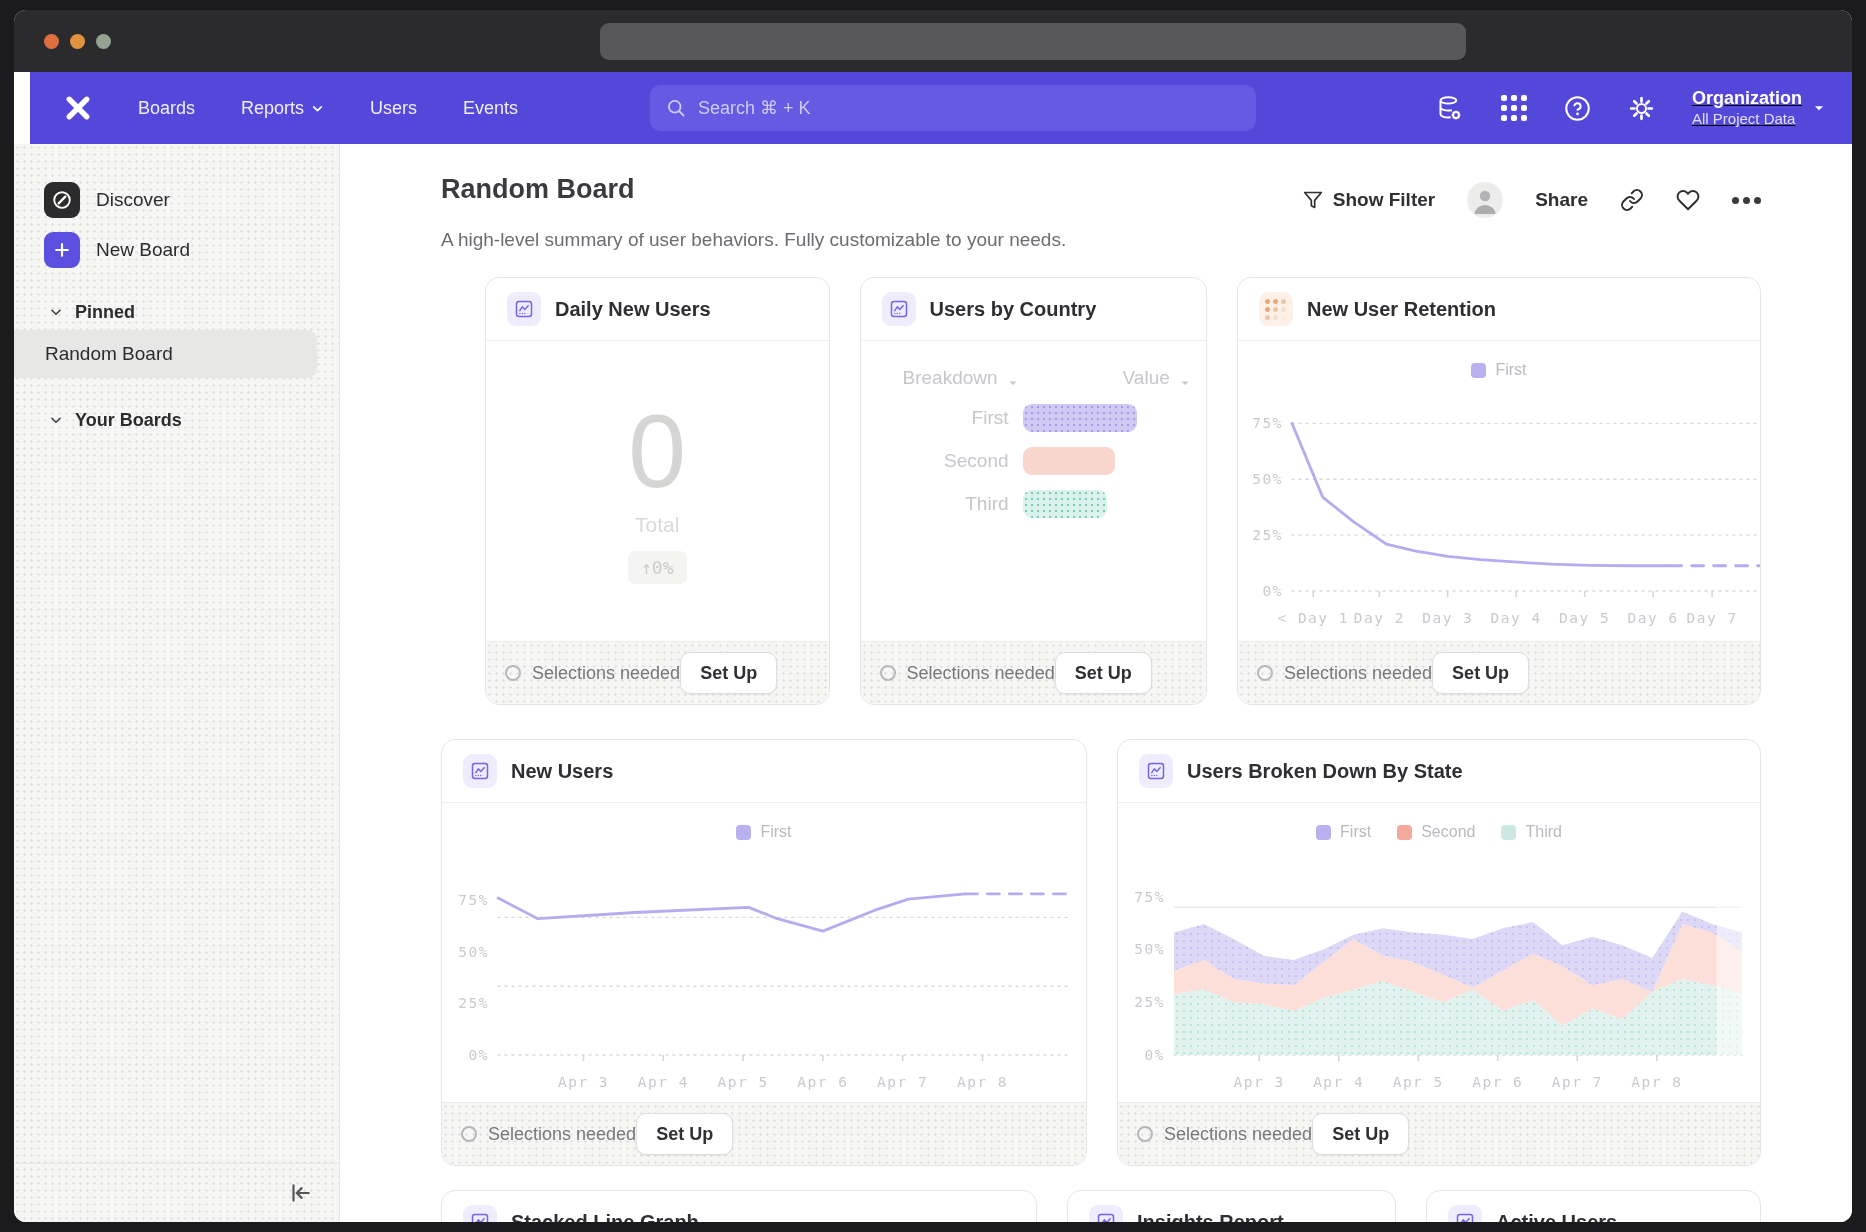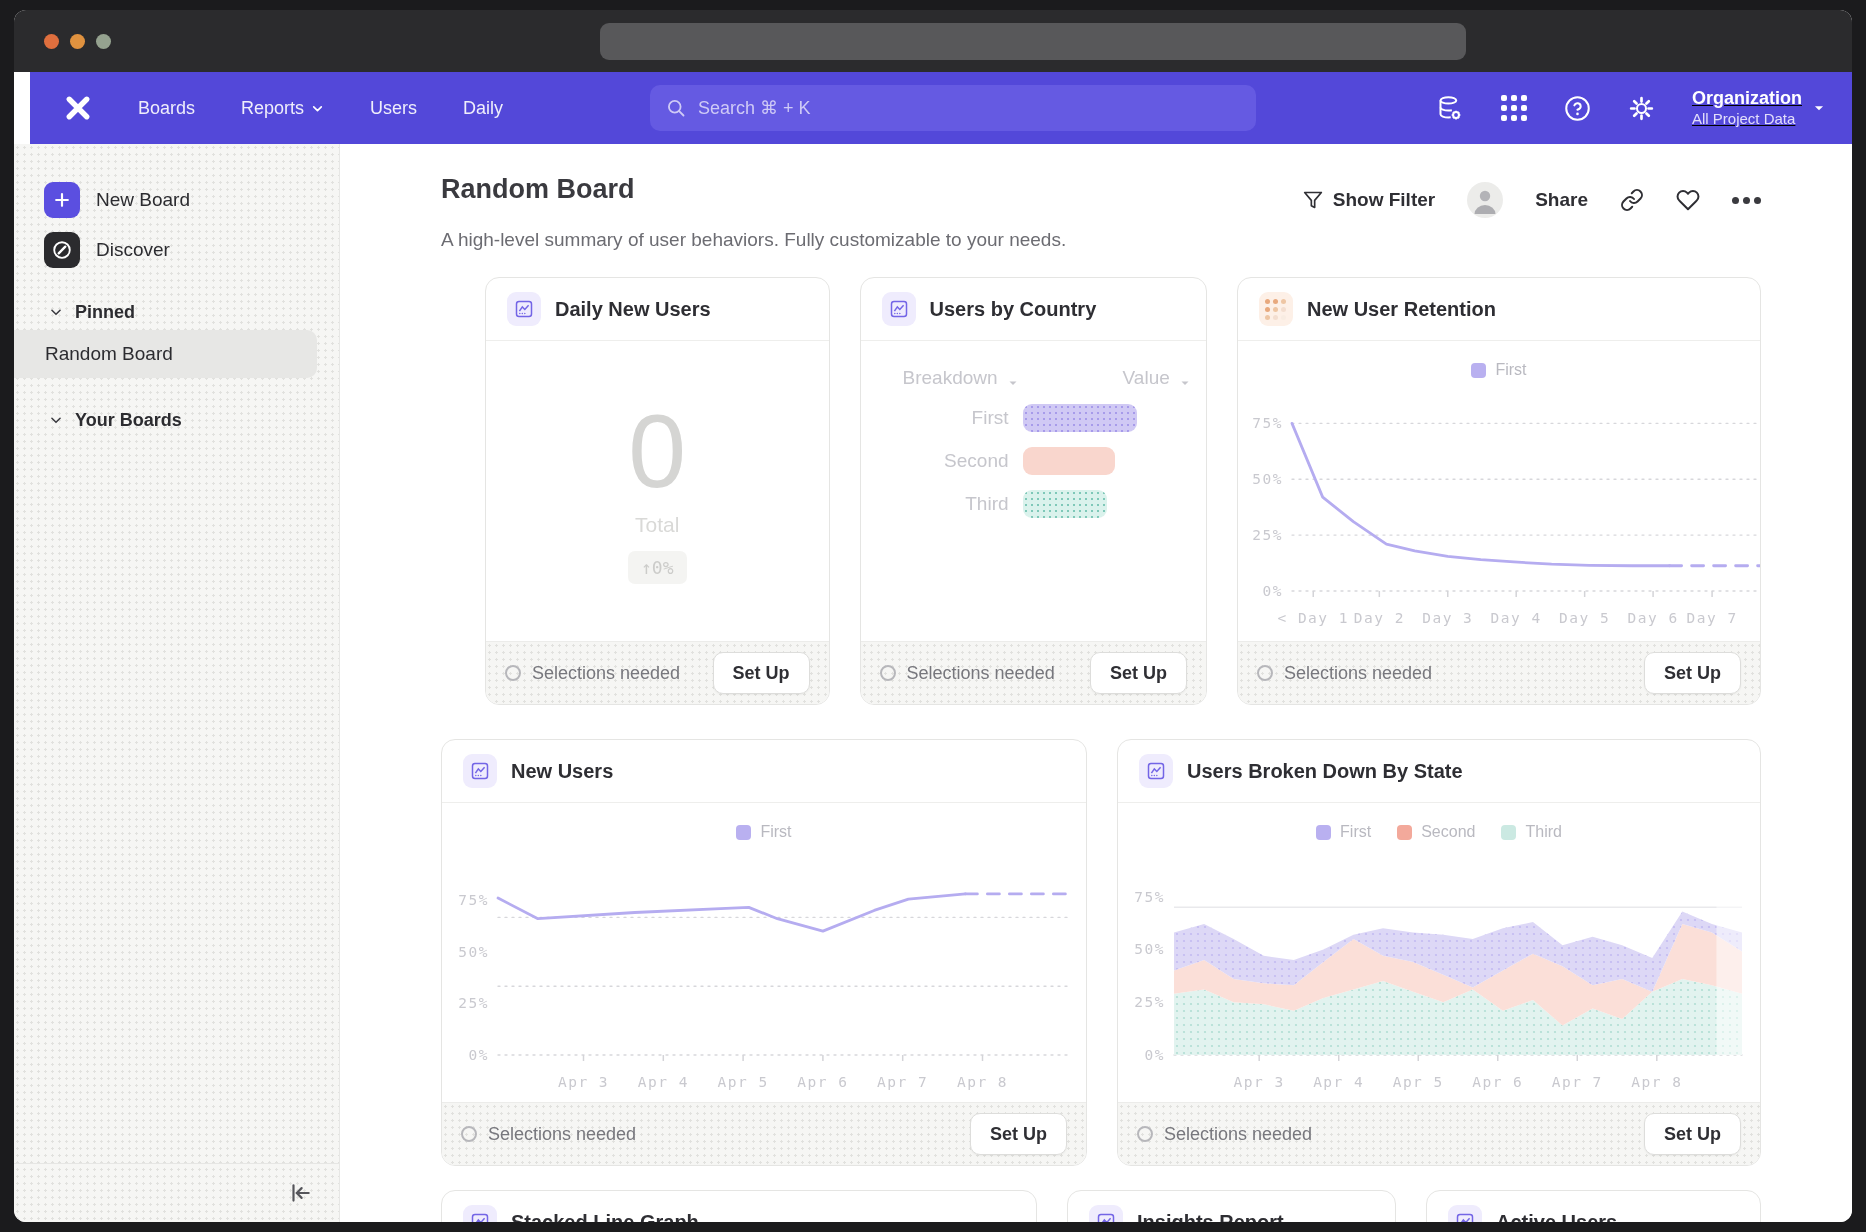--- a/index.html
+++ b/index.html
@@ -67,21 +67,21 @@
   .card{border:1.5px solid #e5e5e3;border-radius:14px;background:#fff;box-sizing:border-box;
         display:flex;flex-direction:column;overflow:hidden;}
   .card-head{height:62px;flex:none;display:flex;align-items:center;gap:14px;padding:0 21px;border-bottom:1.5px solid #eeeeec;}
   .card-icon{width:34px;height:34px;border-radius:9px;background:#efecfd;display:flex;align-items:center;justify-content:center;flex:none;}
   .card-icon.warm{background:#fdf0e7;}
   .ret-grid{display:grid;grid-template-columns:repeat(3,5px);grid-template-rows:repeat(3,5px);gap:3px;}
   .ret-grid span{border-radius:50%;}
   .card-title{font-size:20px;font-weight:700;color:#2e2e33;}
   .card-body{flex:1;position:relative;}
   .card-foot{height:62px;flex:none;border-top:1.5px solid #ececea;display:flex;align-items:center;
-             justify-content:space-between;padding:0 19px;}
+             padding:0 19px;}
   .status{display:flex;align-items:center;gap:11px;font-size:18px;color:#77777d;}
   .status .circ{width:16px;height:16px;border-radius:50%;border:2px solid #b7b7bb;box-sizing:border-box;flex:none;}
   .setup-btn{height:42px;padding:0 19px;background:#fff;border:1.5px solid #dddddb;border-radius:10px;
              font-size:18px;font-weight:700;color:#2f2f34;font-family:"Liberation Sans",sans-serif;
              box-shadow:0 1px 2px rgba(0,0,0,.05);cursor:pointer;}
 
   
   .metric{position:absolute;inset:0;display:flex;flex-direction:column;align-items:center;justify-content:center;}
   .metric-val{font-size:104px;font-weight:500;color:#d5d5d3;line-height:1;}
   .metric-lbl{margin-top:10px;font-size:21px;color:#d9d9d7;}
@@ -138,21 +138,21 @@
         <div class="nav-item">
           <span>Reports</span>
           <svg width="13" height="13" viewBox="0 0 24 24">
               <polyline points="5 9 12 16 19 9" fill="none" stroke="#fff" stroke-width="3" stroke-linecap="round" stroke-linejoin="round"></polyline>
             </svg>
         </div>
         <div class="nav-item">
             <span>Users</span>
           </div>
         <div class="nav-item">
-            <span>Daily</span>
+            <span>Events</span>
           </div>
       </div>
       <div class="search">
         <svg width="20" height="20" viewBox="0 0 24 24">
             <circle cx="10.5" cy="10.5" r="7" fill="none" stroke="#cfcaf6" stroke-width="2.2"></circle>
             <line x1="15.8" y1="15.8" x2="21" y2="21" stroke="#cfcaf6" stroke-width="2.2" stroke-linecap="round"></line>
           </svg>
         <span class="ph">Search ⌘ + K</span>
       </div>
       <div class="nav-right">
@@ -200,35 +200,35 @@
               <polyline points="5 9 12 16 19 9" fill="#fff" stroke="none"></polyline>
             </svg>
         </div>
       </div>
     </div>
   </div>
 
   <div class="appbody">
     <aside class="sidebar dotted-bg">
       <div class="side-item">
-        <span class="sq-icon" style="background:#5b4fe0;">
-          <svg width="20" height="20" viewBox="0 0 24 24">
-              <path d="M12 5v14M5 12h14" stroke="#fff" stroke-width="2.6" stroke-linecap="round"></path>
-            </svg>
-        </span>
-        <span class="side-label">New Board</span>
-      </div>
-      <div class="side-item">
         <span class="sq-icon" style="background:#2b2b2e;">
           <svg width="22" height="22" viewBox="0 0 24 24">
               <circle cx="12" cy="12" r="8.5" fill="none" stroke="#fff" stroke-width="2"></circle>
               <line x1="8.4" y1="15.6" x2="15.6" y2="8.4" stroke="#fff" stroke-width="2.6" stroke-linecap="round"></line>
             </svg>
         </span>
         <span class="side-label">Discover</span>
+      </div>
+      <div class="side-item">
+        <span class="sq-icon" style="background:#5b4fe0;">
+          <svg width="20" height="20" viewBox="0 0 24 24">
+              <path d="M12 5v14M5 12h14" stroke="#fff" stroke-width="2.6" stroke-linecap="round"></path>
+            </svg>
+        </span>
+        <span class="side-label">New Board</span>
       </div>
 
       <div class="side-section">
         <svg width="14" height="14" viewBox="0 0 24 24">
             <polyline points="5 9 12 16 19 9" fill="none" stroke="#3a3a3f" stroke-width="2.6" stroke-linecap="round" stroke-linejoin="round"></polyline>
           </svg>
         <span class="side-label">Pinned</span>
       </div>
       <div class="side-row-active">
         <span>Random Board</span>

